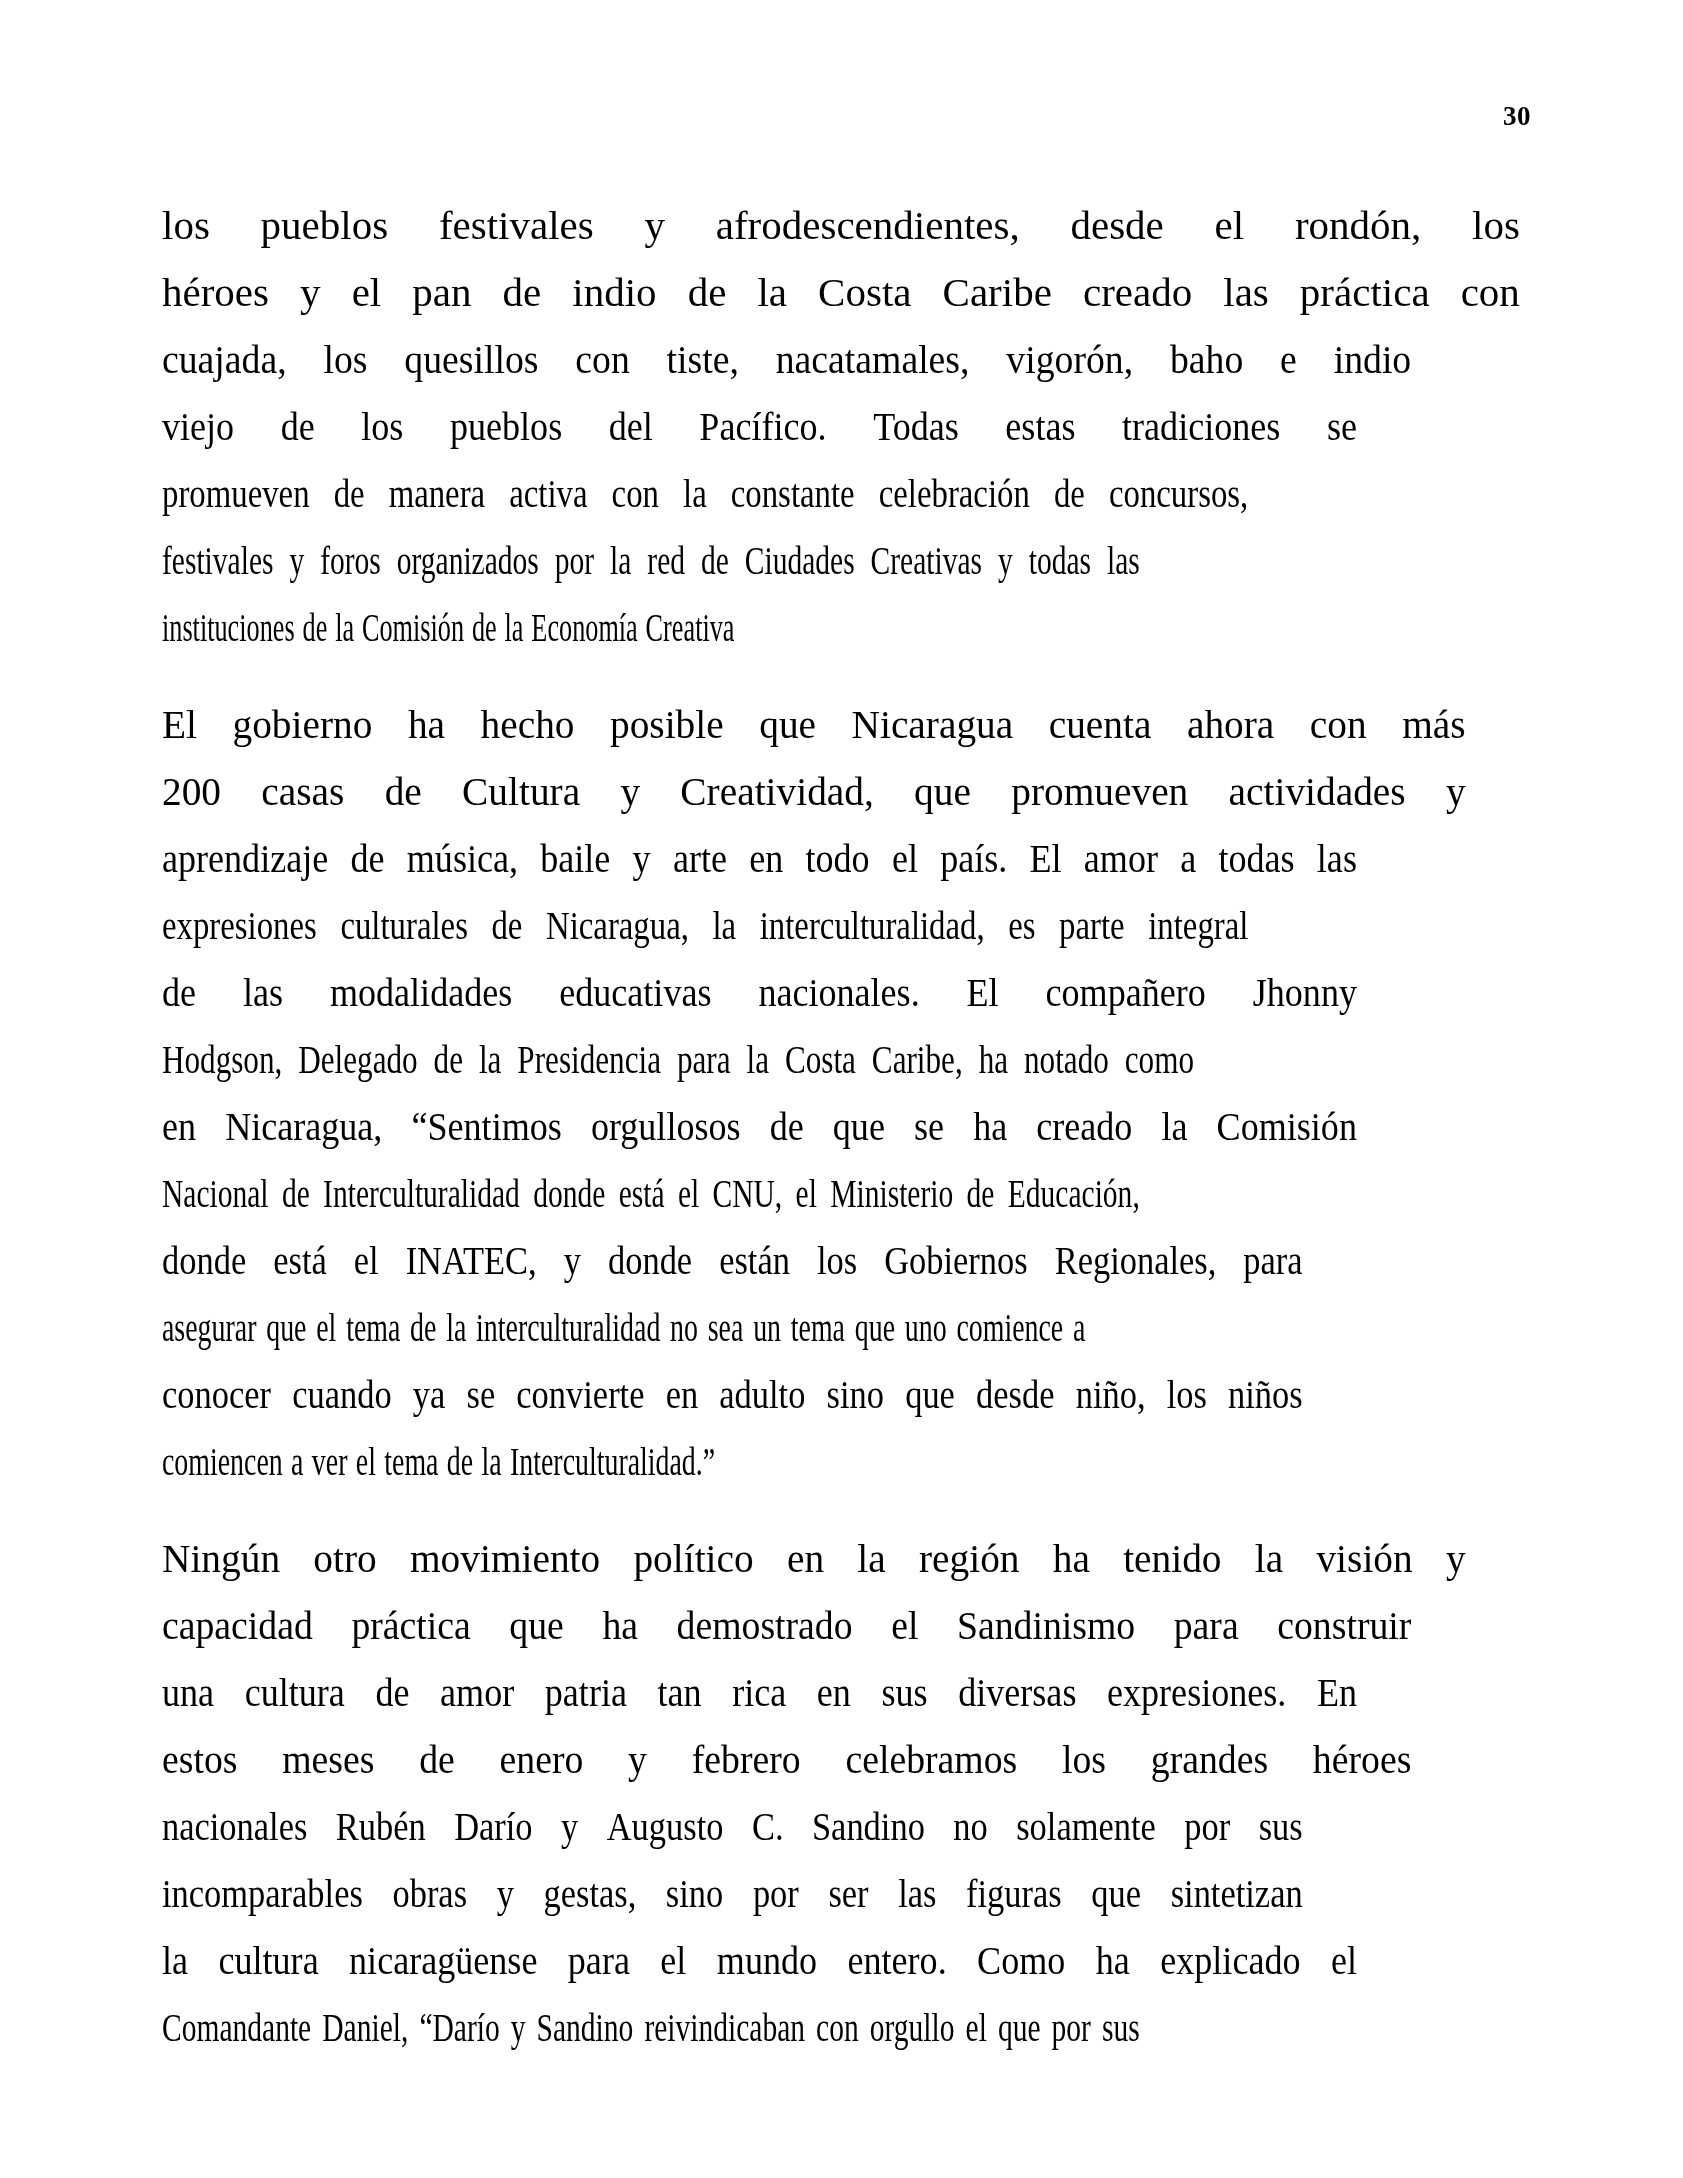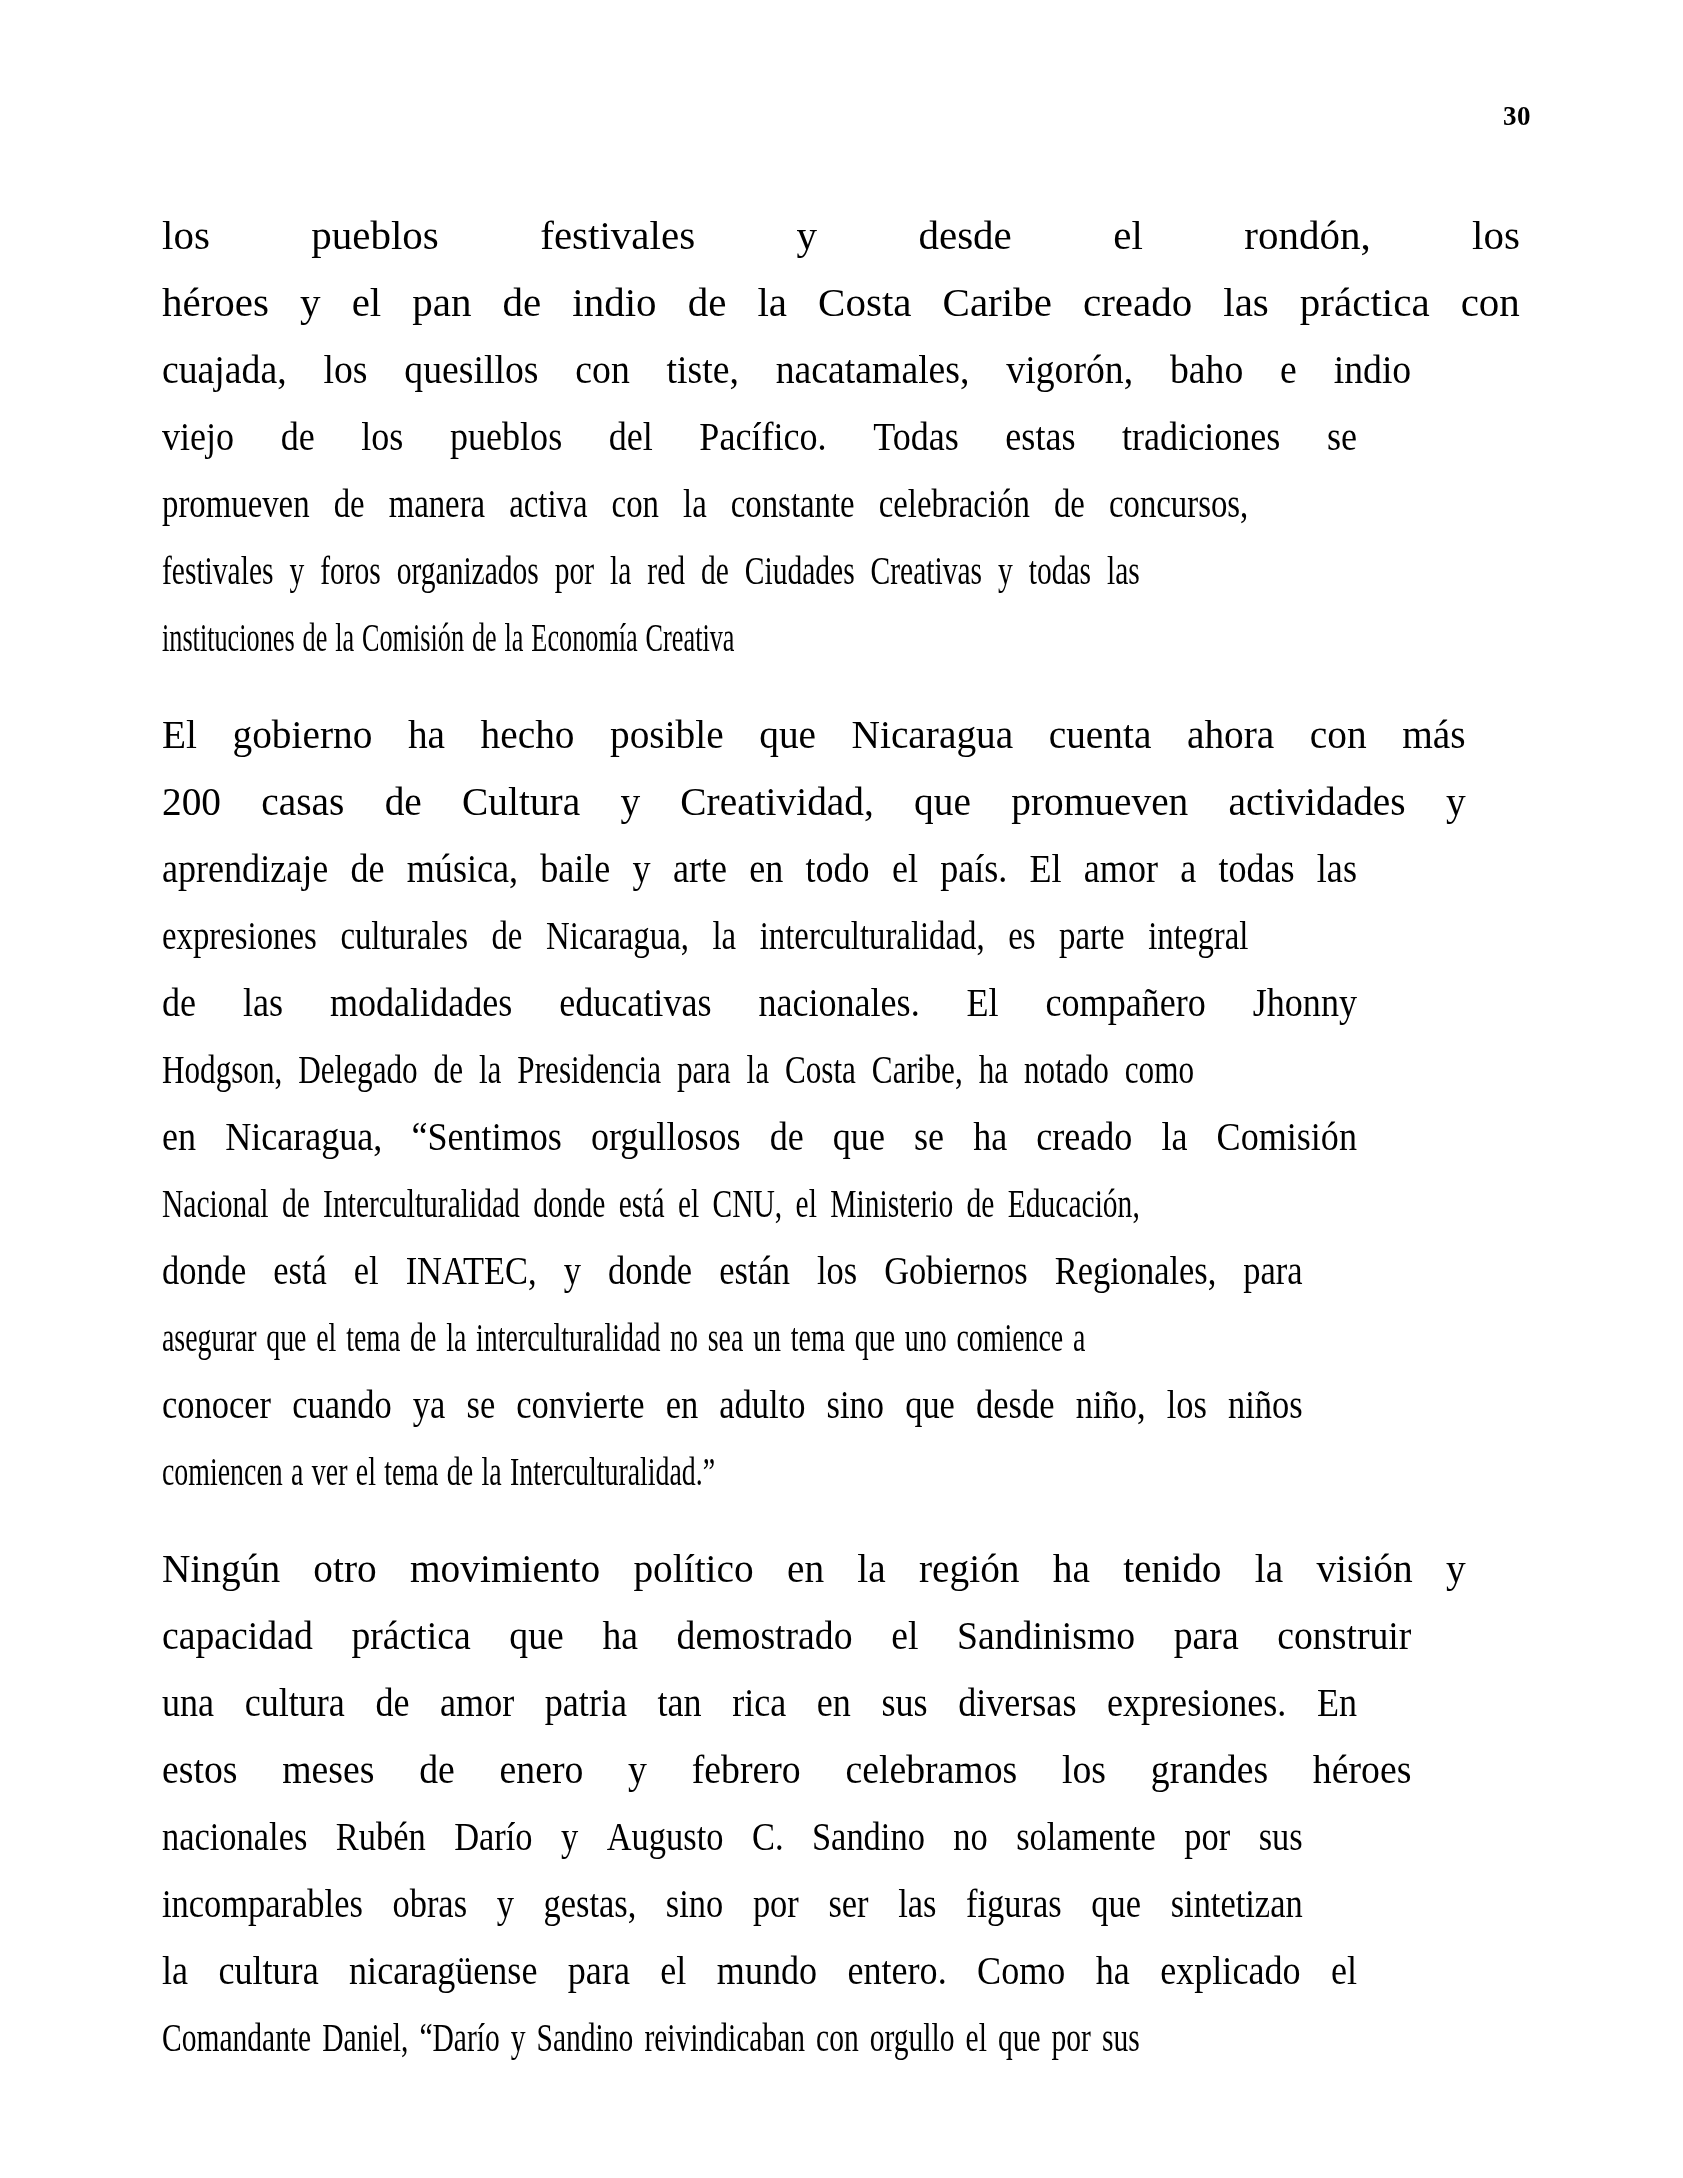--- a/index.html
+++ b/index.html
@@ -26,21 +26,21 @@
     font-size: 27px;
     font-weight: bold;
     letter-spacing: 0.5px;
     line-height: 1;
   }
 
   
   .body {
     position: absolute;
     left: 162px;
-    top: 194px;
+    top: 184px;
     width: 1358px;
   }
 
   .para {
     margin: 0 0 30px 0;
   }
   .para:last-child { margin-bottom: 0; }
 
   
   
@@ -85,20 +85,21 @@
   <div class="folio">30</div>
 
   <div class="body" id="body-root">
       <p class="para">
         <span class="ln c100">
           <span class="jt">
             <span class="w">los</span>
             <span class="w">pueblos</span>
             <span class="w">festivales</span>
             <span class="w">y</span>
+            <span class="w">afrodescendientes,</span>
             <span class="w">desde</span>
             <span class="w">el</span>
             <span class="w">rondón,</span>
             <span class="w">los</span>
           </span>
         </span>
         <span class="ln c100">
           <span class="jt">
             <span class="w">héroes</span>
             <span class="w">y</span>

